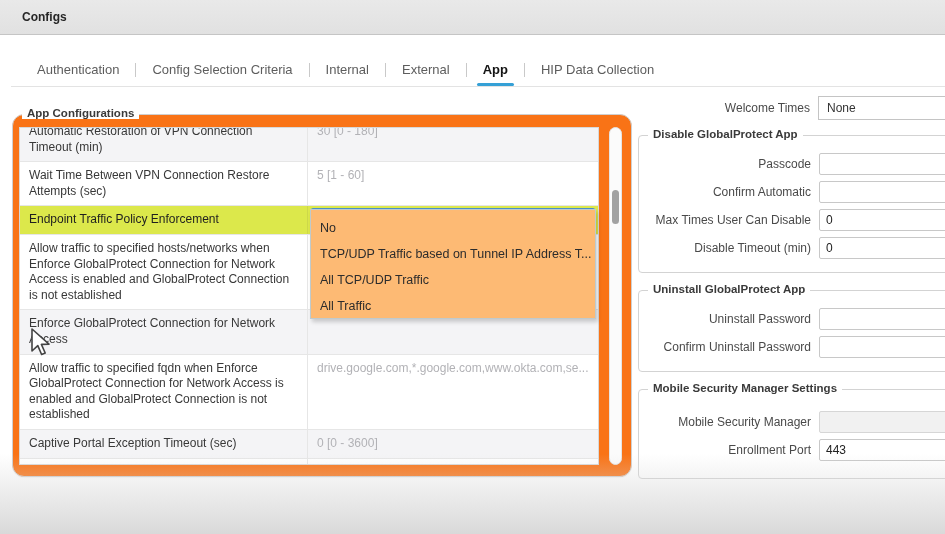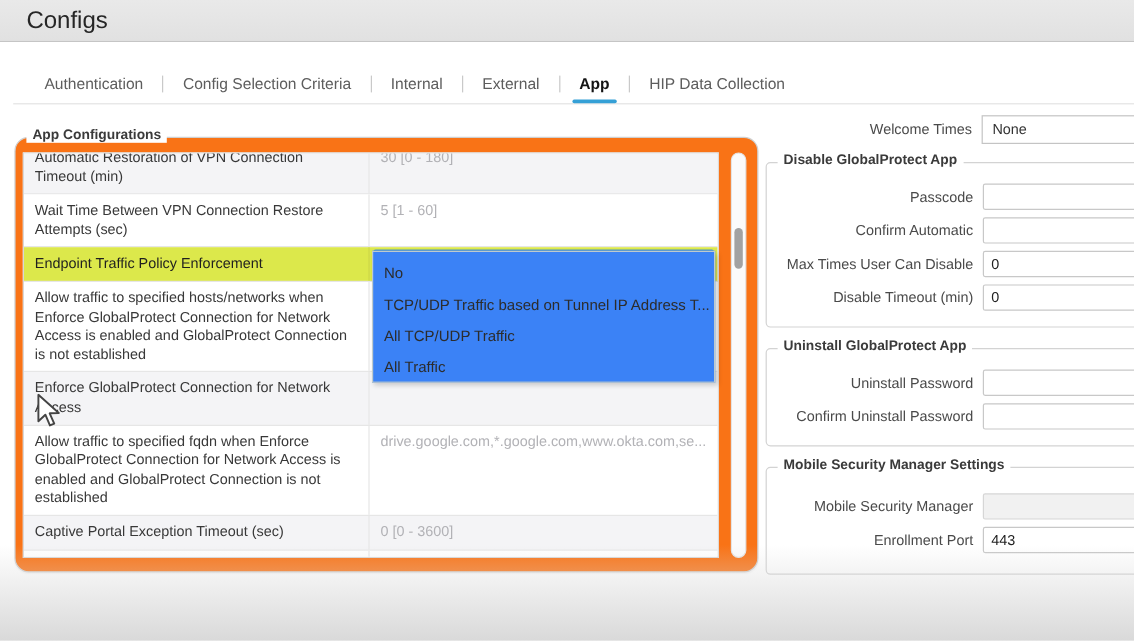--- a/index.html
+++ b/index.html
@@ -3,21 +3,21 @@
 <meta charset="utf-8">
 <style>
   html,body{margin:0;padding:0;}
   body{font-family:"Liberation Sans",sans-serif;background:#cfcfcf;}
   .stage{position:relative;width:945px;height:534px;background:#fff;overflow:hidden;font-size:12px;color:#333;}
 
   
   .titlebar{position:absolute;left:0;top:0;width:100%;height:35px;
     background:linear-gradient(#e9e9e9,#e1e1e1);border-bottom:1px solid #c5c5c5;
     display:flex;align-items:center;padding-left:22px;box-sizing:border-box;}
-  .titlebar .wtitle{font-size:20px;font-weight:normal;color:#262626;}
+  .titlebar .wtitle{font-size:12px;font-weight:bold;color:#262626;}
 
   
   .tabstrip{position:absolute;left:11px;top:53px;width:100%;height:34px;
     display:flex;align-items:center;padding-left:23px;box-sizing:border-box;
     border-bottom:1px solid #e3e3e3;background:#fff;}
   .tab{position:relative;display:inline-flex;align-items:center;height:100%;
     padding:0 3px;font-size:13px;color:#5d5d5d;cursor:pointer;white-space:nowrap;}
   .tab.active{color:#141414;font-weight:bold;}
   .tab.active::after{content:"";position:absolute;left:-3px;right:-3px;bottom:0;height:3px;
     background:#35a0d6;border-radius:2px;}
@@ -49,21 +49,21 @@
   .chev{width:7px;height:7px;border-right:2px solid #77884a;border-bottom:2px solid #77884a;
     transform:rotate(45deg);margin-top:-4px;}
 
   
   .scrollbar{position:absolute;top:12px;right:9px;width:13px;height:338px;
     background:#fbfbfb;border:1px solid #e4e4e4;border-radius:7px;box-sizing:border-box;}
   .thumb{position:absolute;top:62px;left:2px;width:7px;height:34px;background:#a2a2a2;border-radius:4px;}
 
   
   .dropdown{position:absolute;left:310px;top:209px;width:286px;height:110px;
-    background:#3b82f6;border:1px solid #bfcacd;box-shadow:2px 3px 4px rgba(0,0,0,0.18);
+    background:#fdba74;border:1px solid #bfcacd;box-shadow:2px 3px 4px rgba(0,0,0,0.18);
     z-index:5;padding-top:5px;box-sizing:border-box;}
   .option{line-height:26px;padding-left:9px;color:#2c2c2c;font-size:12.5px;white-space:nowrap;
     overflow:hidden;cursor:pointer;}
 
   
   .right-panel{position:absolute;left:638px;top:90px;width:324px;}
   .frow{display:flex;align-items:center;margin:6px 0;}
   .flabel{width:172px;flex:none;text-align:right;padding-right:8px;color:#4a4a4a;white-space:nowrap;}
   .fld{flex:1;height:20px;border:1px solid #c8c8c8;border-radius:2px;padding:0 6px;
     font-family:"Liberation Sans",sans-serif;font-size:12px;color:#222;background:#fff;min-width:0;}

